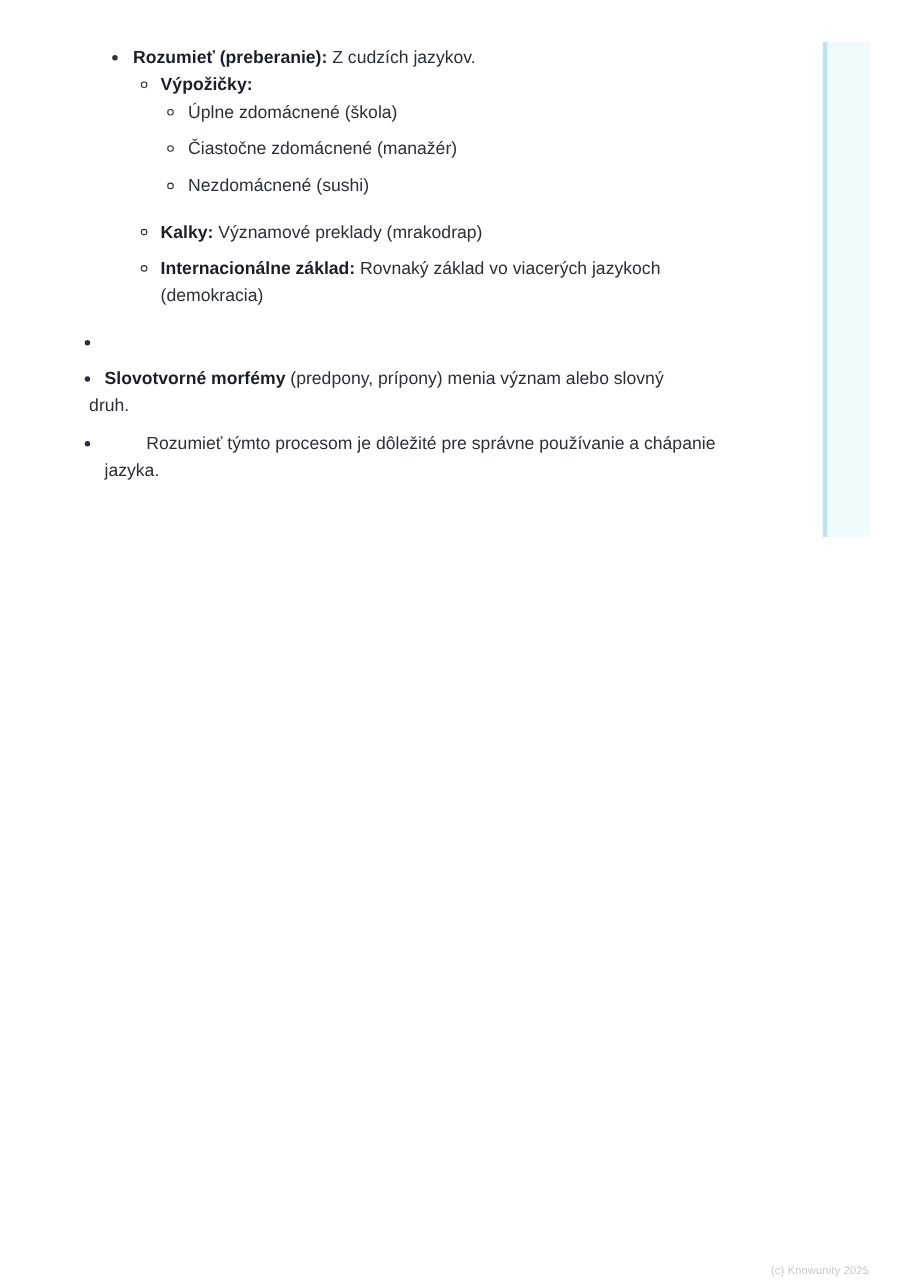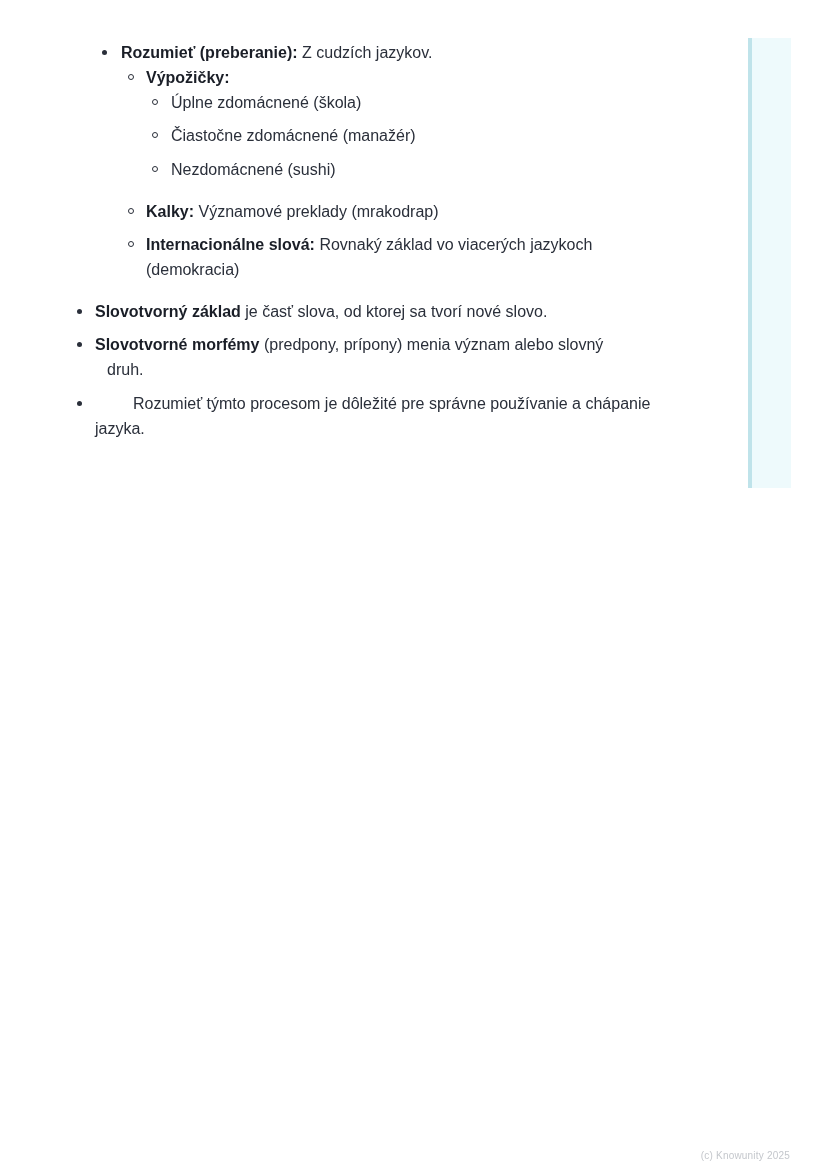--- a/index.html
+++ b/index.html
@@ -53,34 +53,31 @@
   <span class="bullet-circle" style="left:152px; top:166px;"></span>
   <div class="line" style="left:171px; top:157px;">Nezdomácnené (sushi)</div>
 
   <span class="bullet-circle" style="left:128px; top:208px;"></span>
   <div class="line" style="left:146px; top:199px;">
     <b>Kalky:</b><span> Významové preklady (mrakodrap)</span>
   </div>
 
   <span class="bullet-circle" style="left:128px; top:241px;"></span>
   <div class="line" style="left:146px; top:232px;">
-    <b>Internacionálne slová:</b><span> Rovnaký základ vo viacerých jazykoch</span>
+    <b>Internacionálne základ:</b><span> Rovnaký základ vo viacerých jazykoch</span>
   </div>
   <div class="line" style="left:146px; top:257px;">(demokracia)</div>
 
   <span class="bullet-disc" style="left:77px; top:309px;"></span>
-  <div class="line" style="left:95px; top:299px;">
-    <b>Slovotvorný základ</b><span> je časť slova, od ktorej sa tvorí nové slovo.</span>
-  </div>
 
   <span class="bullet-disc" style="left:77px; top:342px;"></span>
   <div class="line" style="left:95px; top:332px;">
     <b>Slovotvorné morfémy</b><span> (predpony, prípony) menia význam alebo slovný</span>
   </div>
-  <div class="line" style="left:107px; top:357px;text-align:center;">druh.</div>
+  <div class="line" style="left:81px; top:357px;text-align:center;">druh.</div>
 
   <span class="bullet-disc" style="left:77px; top:401px;"></span>
   <div class="line" style="left:95px; top:391px;margin-left:38px;">Rozumieť týmto procesom je dôležité pre správne používanie a chápanie</div>
   <div class="line" style="left:95px; top:416px;text-align:right;">jazyka.</div>
 
   <div class="side-panel"></div>
 
   <div class="footer">(c) Knowunity 2025</div>
 </div>
 

